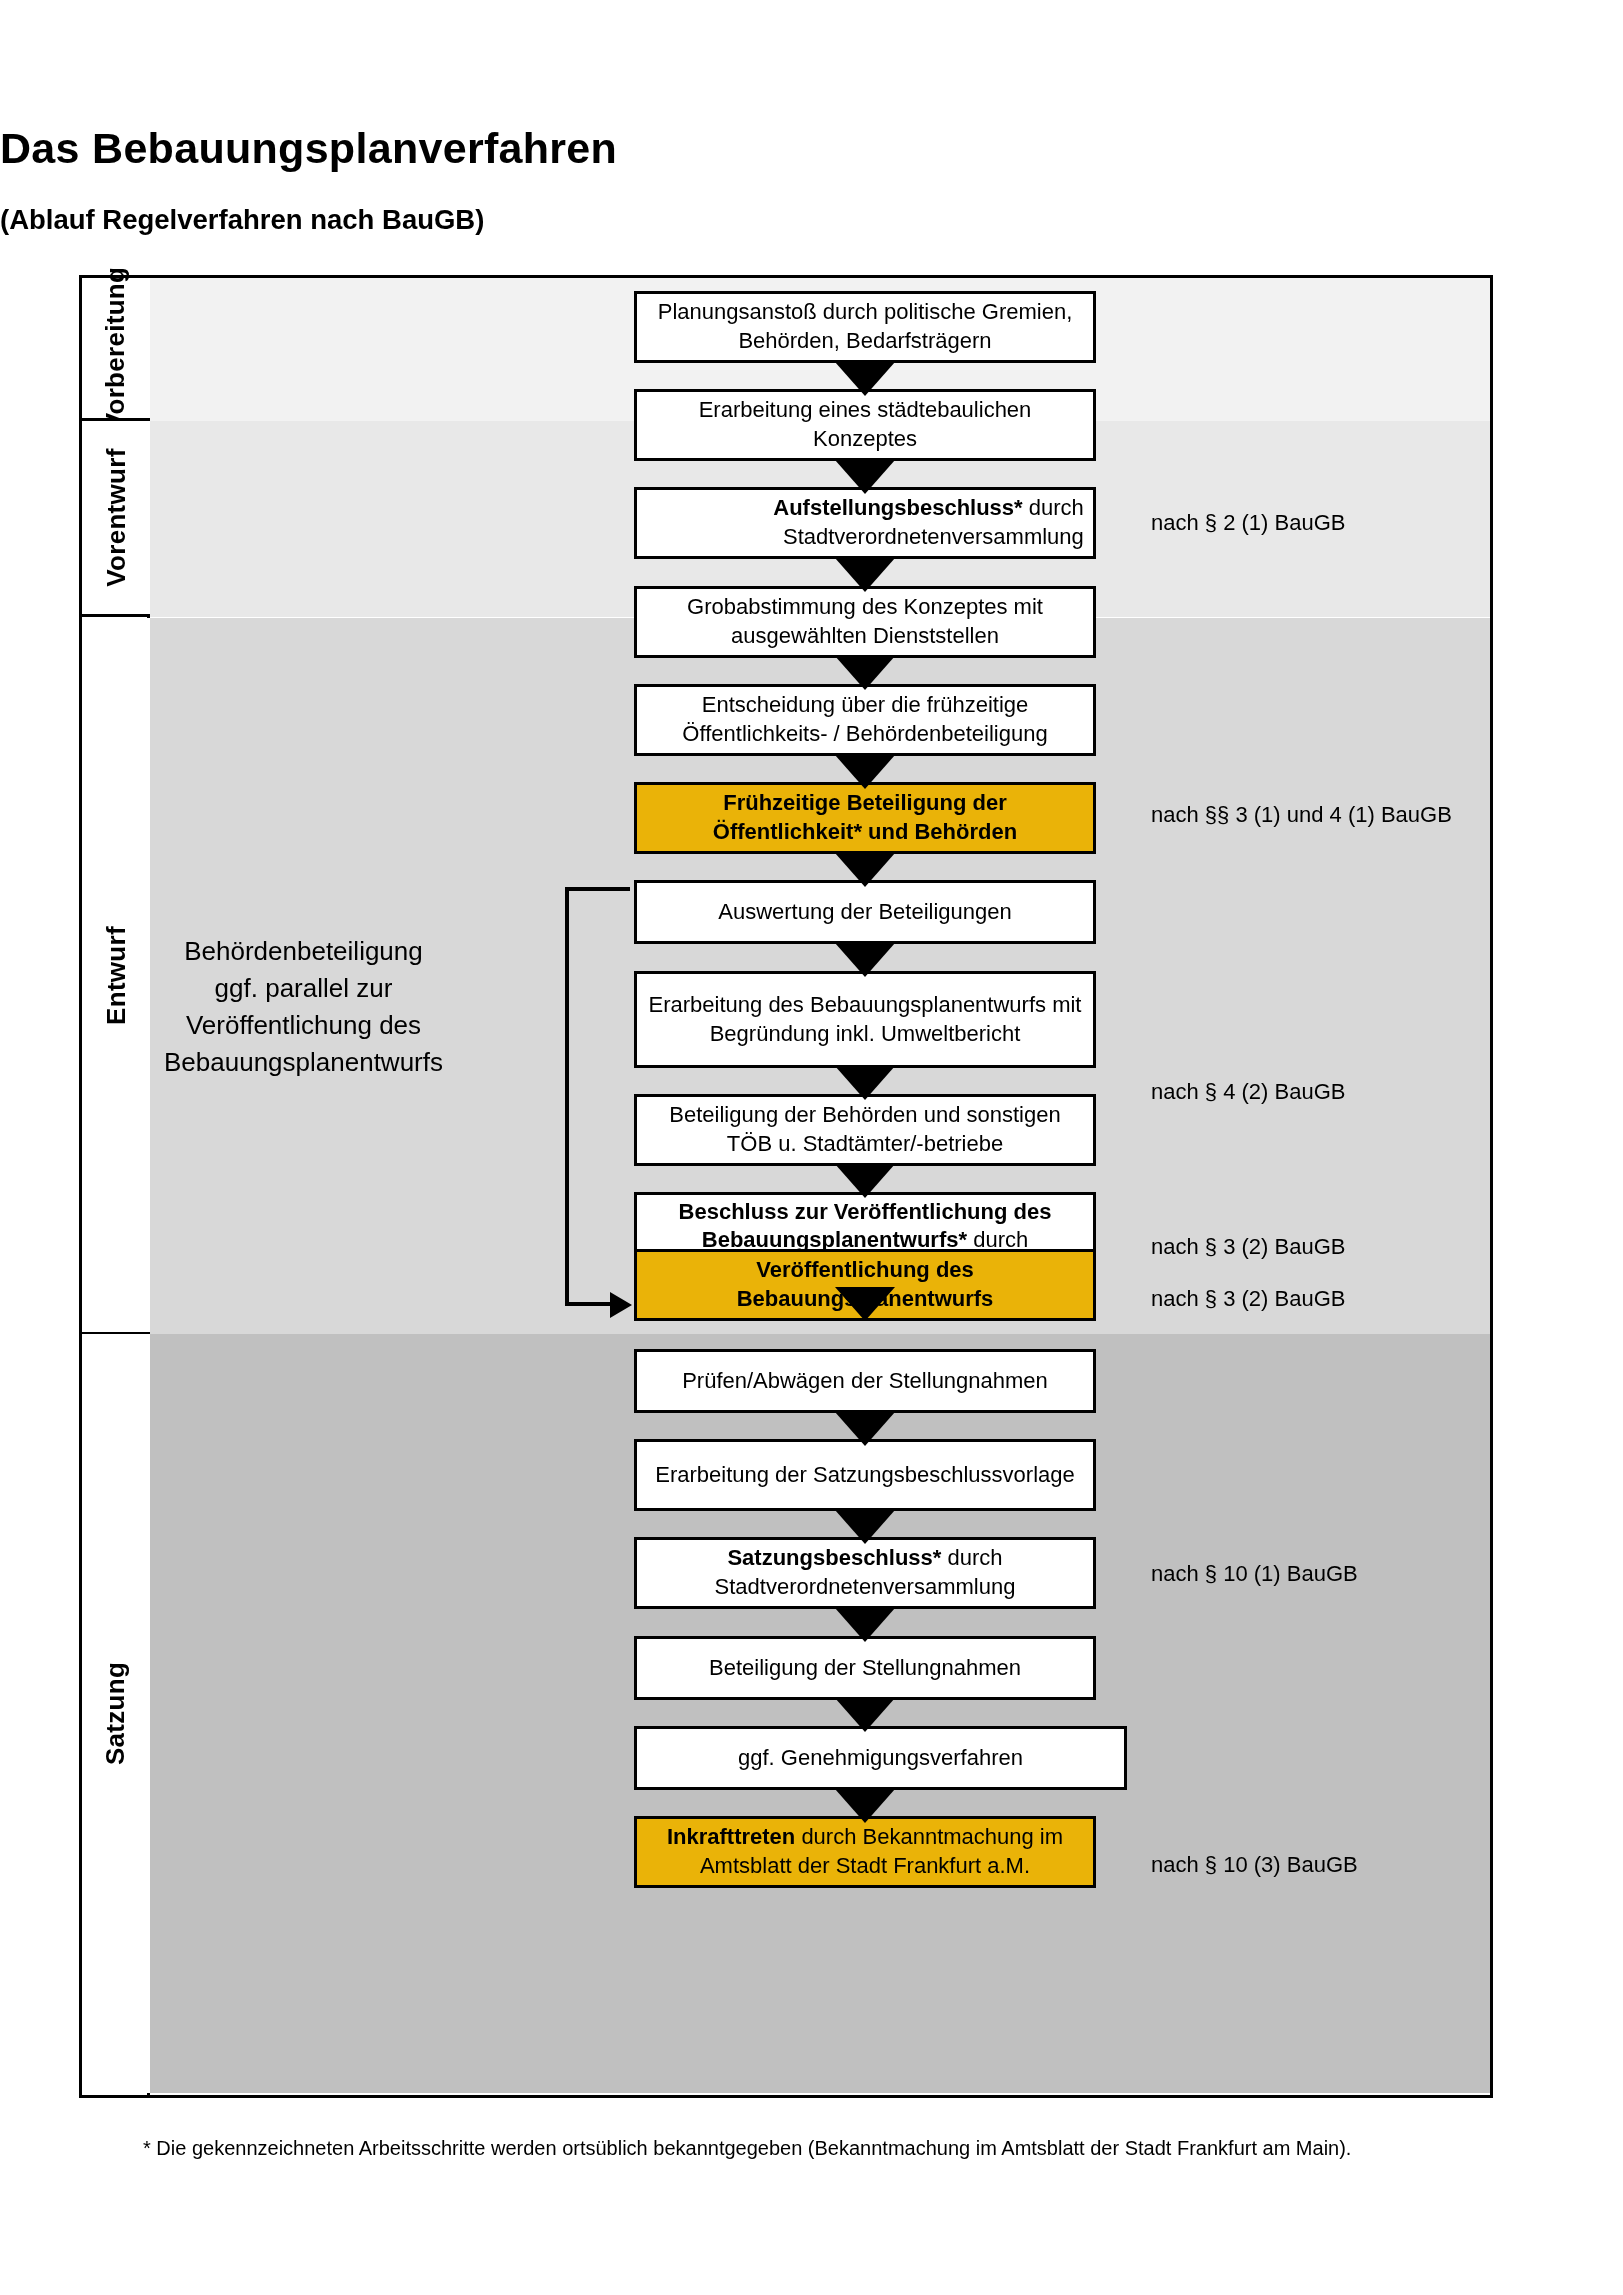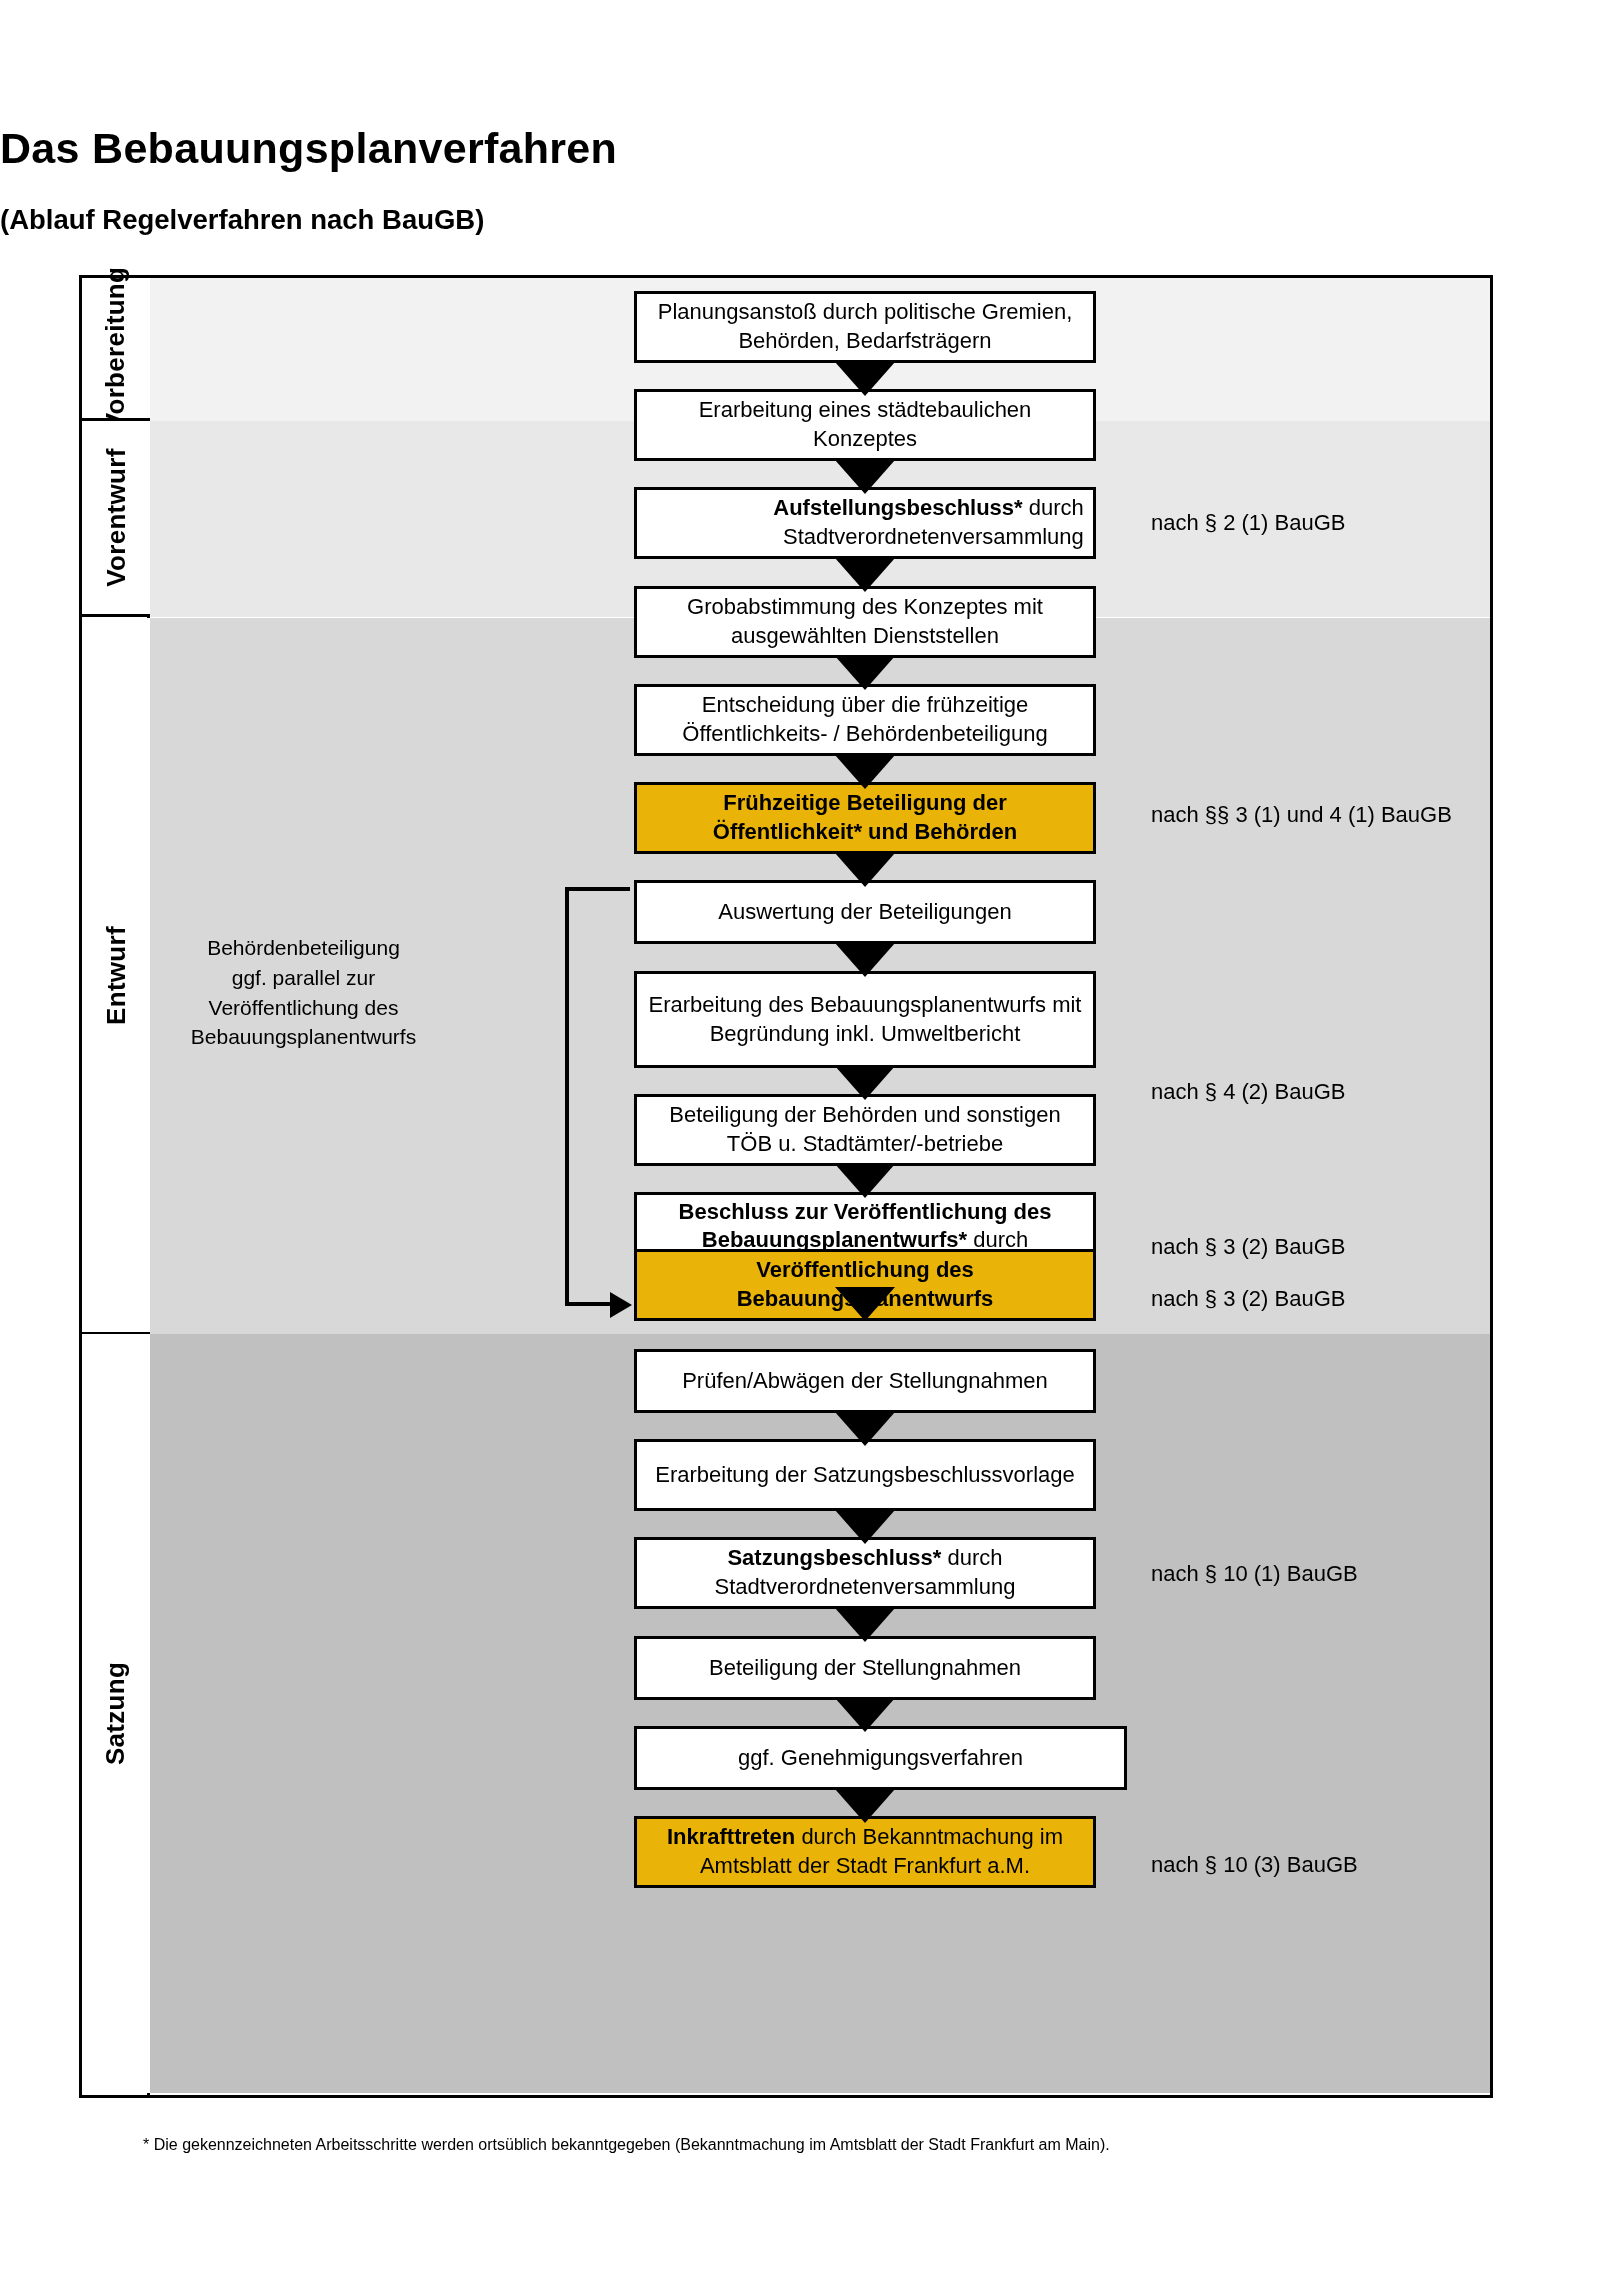--- a/index.html
+++ b/index.html
@@ -159,33 +159,33 @@
   
   .legal {
     position: absolute;
     font-size: 22px;
     white-space: nowrap;
   }
 
   
   .annotation {
     position: absolute;
-    font-size: 21px;
+    font-size: 26px;
     line-height: 1.42;
     text-align: center;
     white-space: pre-line;
   }
 
   
   .footnote {
     position: absolute;
     left: 143px;
     top: 2133px;
     width: 1375px;
-    font-size: 16px;
+    font-size: 20px;
     line-height: 1.55;
   }
 </style>
 </head>
 <body>
 
 <div class="title-block">
   <h1 class="main-title">Das Bebauungsplanverfahren</h1>
   <h2 class="sub-title">(Ablauf Regelverfahren nach BauGB)</h2>
 </div>

